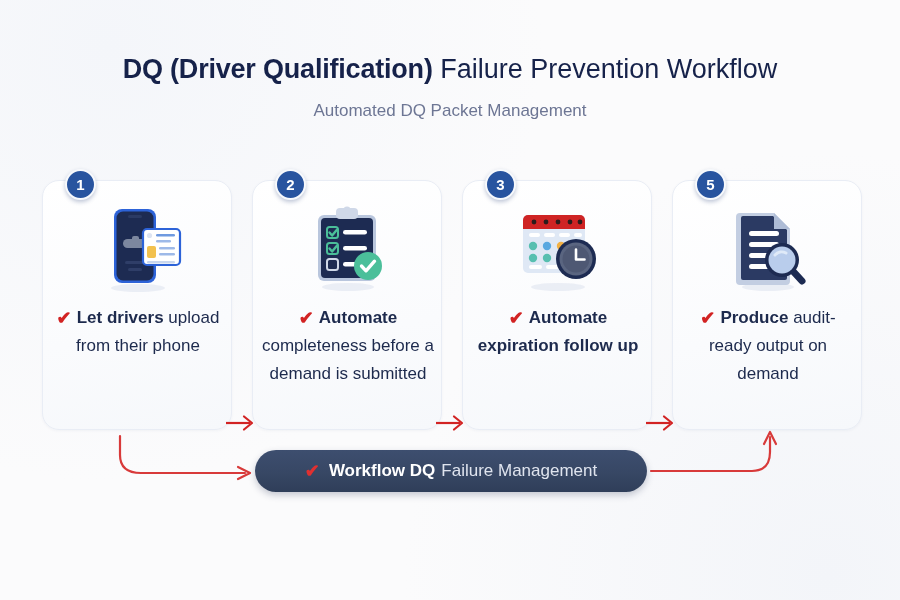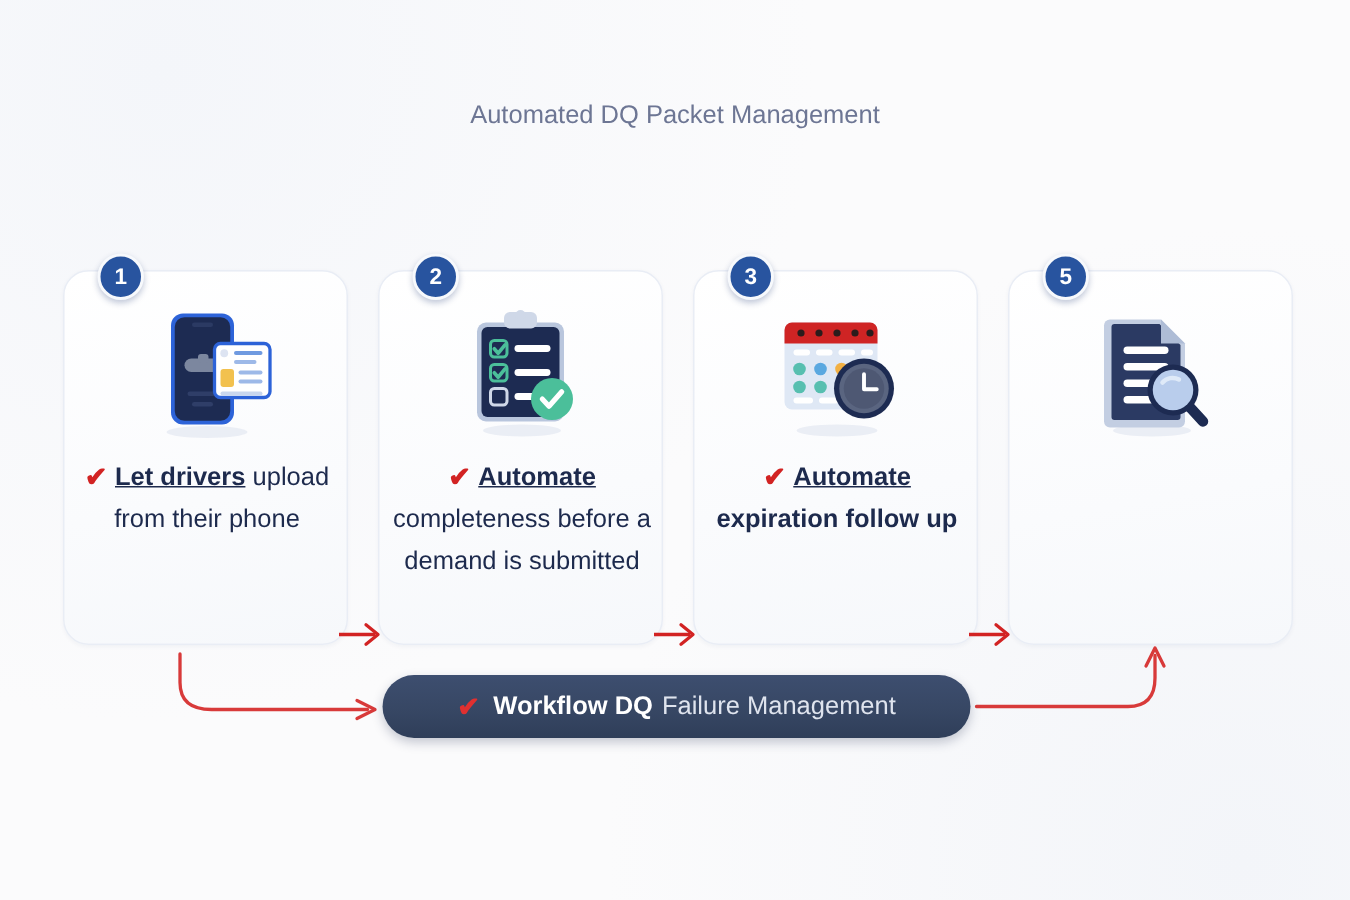--- a/index.html
+++ b/index.html
@@ -52,21 +52,21 @@
   }
 
   .art { position:absolute; top:22px; left:0; width:190px; height:92px; }
   .art svg { display:block; margin:0 auto; }
 
   .ctext {
     position:absolute; top:122px; left:8px; width:174px;
     text-align:center; color:#1d2a4d;
     font-size:17px; line-height:28px;
   }
-  .ctext .l1 { font-weight:bold; white-space:nowrap;text-decoration:underline; }
+  .ctext .l1 { font-weight:bold; white-space:nowrap; }
   .ctext .rest { font-weight:normal; }
   .ctext.allbold .rest { font-weight:bold; }
   .tick {
     display:inline-block; color:#d22323; font-weight:bold;
     font-size:18px; margin-right:5px; transform:translateY(1px);
   }
 
   
   .arrow { position:absolute; top:232px; width:34px; height:22px; }
   .arrow.a1 { left:224px; }
@@ -88,20 +88,23 @@
   .banner .btick { color:#e03030; font-size:18px; font-weight:bold; margin-right:9px; }
   .banner .bstrong { font-weight:bold; }
   .banner .blight { font-weight:normal; color:#dfe4ee; margin-left:6px; }
 </style>
 </head>
 <body>
 
 <div class="stage">
 
   <div class="header">
+    <div class="title">
+      <span class="strong">DQ (Driver Qualification)</span><span class="light"> Failure Prevention Workflow</span>
+    </div>
     <div class="subtitle">Automated DQ Packet Management</div>
   </div>
 
   <div class="cards">
 
     <div class="card c1">
       <div class="badge">1</div>
       <div class="art">
         <svg width="96" height="92" viewBox="0 0 96 92">
           <ellipse cx="48" cy="85" rx="27" ry="4" fill="#e6eaf2" opacity="0.8"></ellipse>
@@ -203,20 +206,24 @@
           <rect x="29" y="28" width="30" height="5" rx="2.5" fill="#ffffff"></rect>
           <rect x="29" y="39" width="30" height="5" rx="2.5" fill="#ffffff"></rect>
           <rect x="29" y="50" width="30" height="5" rx="2.5" fill="#ffffff"></rect>
           <rect x="29" y="61" width="22" height="5" rx="2.5" fill="#ffffff"></rect>
           <line x1="71" y1="66" x2="82" y2="78" stroke="#1d2b52" stroke-width="7" stroke-linecap="round"></line>
           <circle cx="62" cy="57" r="17" fill="#1d2b52"></circle>
           <circle cx="62" cy="57" r="13.5" fill="#b9cdec"></circle>
           <path d="M55 52 a9 9 0 0 1 11 -2" stroke="#dfeaf8" stroke-width="3" fill="none" stroke-linecap="round"></path>
         </svg>
       </div>
+      <div class="ctext">
+        <span class="tick">✔</span><span class="l1">Produce</span>
+        <span class="rest">audit-ready output on demand</span>
+      </div>
     </div>
 
     <div class="arrow a1">
       <svg width="34" height="22" viewBox="0 0 34 22">
         <line x1="2" y1="11" x2="26" y2="11" stroke="#d22323" stroke-width="2.2"></line>
         <path d="M20 4.5 L28 11 L20 17.5" stroke="#d22323" stroke-width="2.2" fill="none" stroke-linecap="round" stroke-linejoin="round"></path>
       </svg>
     </div>
     <div class="arrow a2">
       <svg width="34" height="22" viewBox="0 0 34 22">

